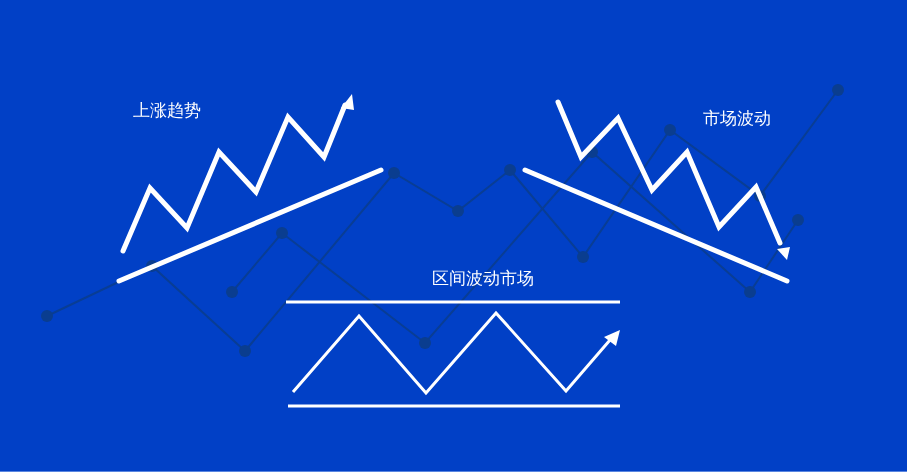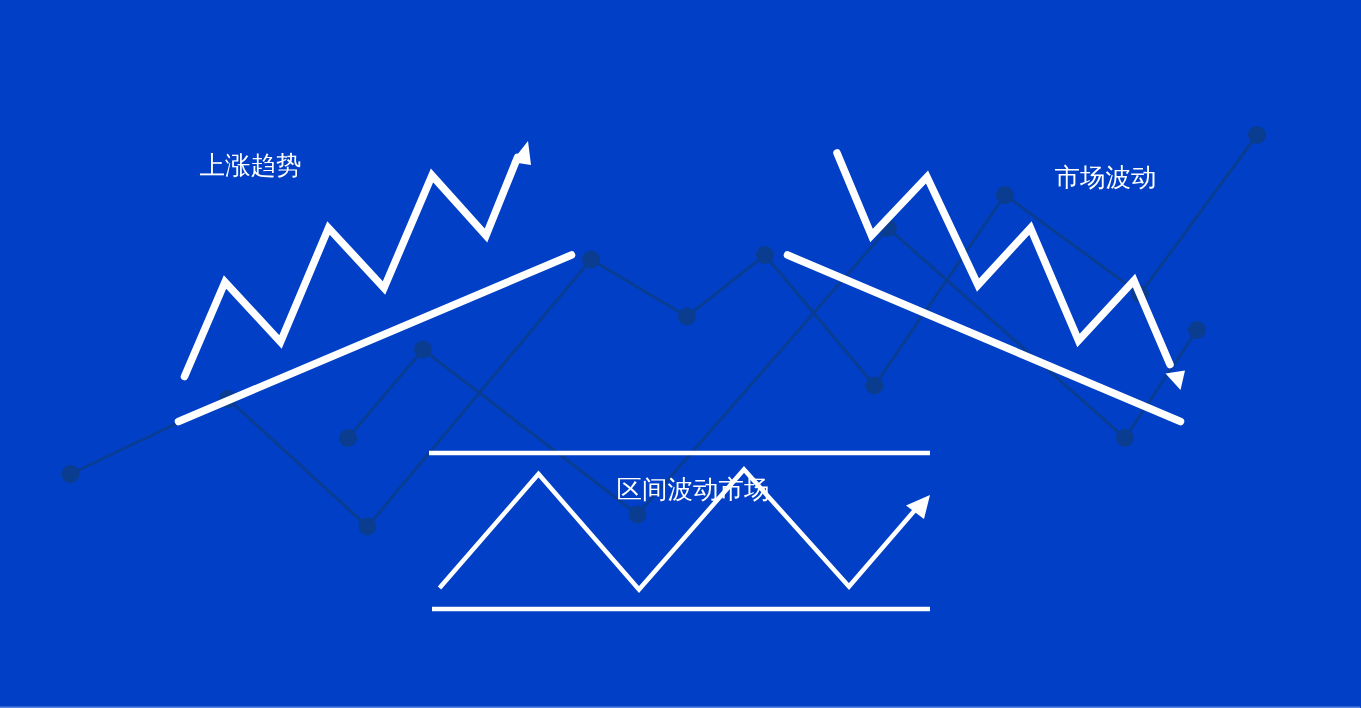--- a/index.html
+++ b/index.html
@@ -3,21 +3,21 @@
 <meta charset="utf-8">
 <style>
   html, body { margin: 0; padding: 0; }
   body { width: 907px; height: 472px; overflow: hidden; background: #0140c6; font-family: "DejaVu Sans", "Liberation Sans", sans-serif; }
   .canvas { position: relative; width: 907px; height: 471px; background: #0140c6; border-bottom: 1px solid #5a86e0; }
   svg.bg { position: absolute; left: 0; top: 0; }
   .title { position: absolute; left: 0; width: 907px; top: 14px; text-align: center; color: #ffffff; font-size: 23px; font-weight: bold; letter-spacing: 1px; }
   .label { position: absolute; color: #ffffff; font-size: 17px; white-space: nowrap; }
   .label-up { left: 133px; top: 99px; text-align: center; }
   .label-down { left: 703px; top: 107px; }
-  .label-range { left: 411px; top: 267px; margin-top: 48px; }
+  .label-range { left: 432px; top: 267px; }
 </style>
 </head>
 <body>
 
 <div class="canvas">
   <svg class="bg" width="907" height="471" viewBox="0 0 907 471">
 
     <g stroke="#0a3d8f" stroke-width="2" fill="none" opacity="0.9">
       <polyline points="47,316 152,266 245,351 394,173 458,211 510,170 583,257 670,130 760,196 838,90"></polyline>
       <polyline points="232,292 282,233 425,343 592,152 750,292 798,220"></polyline>

